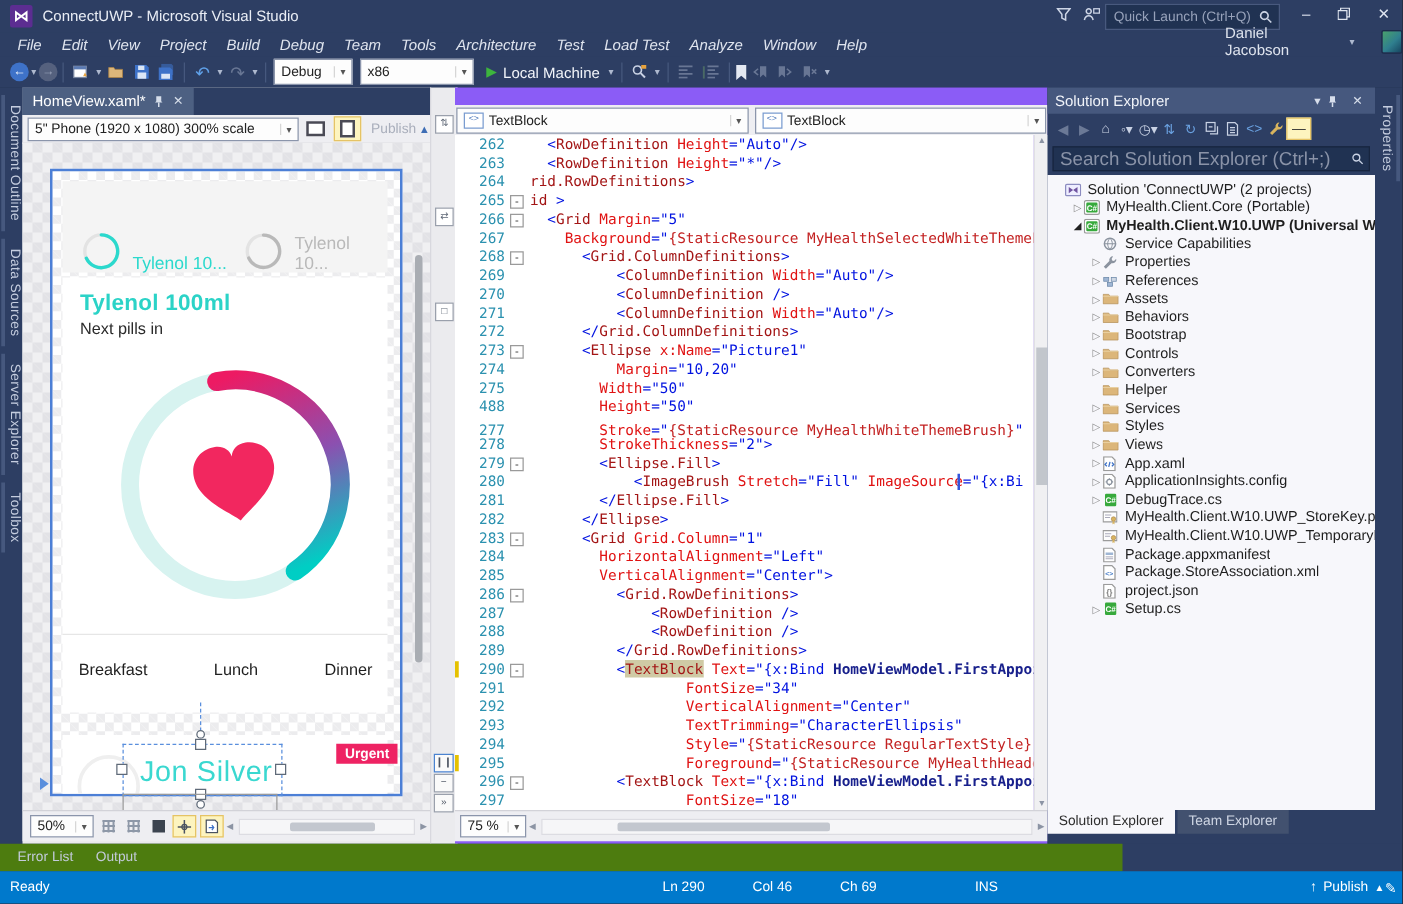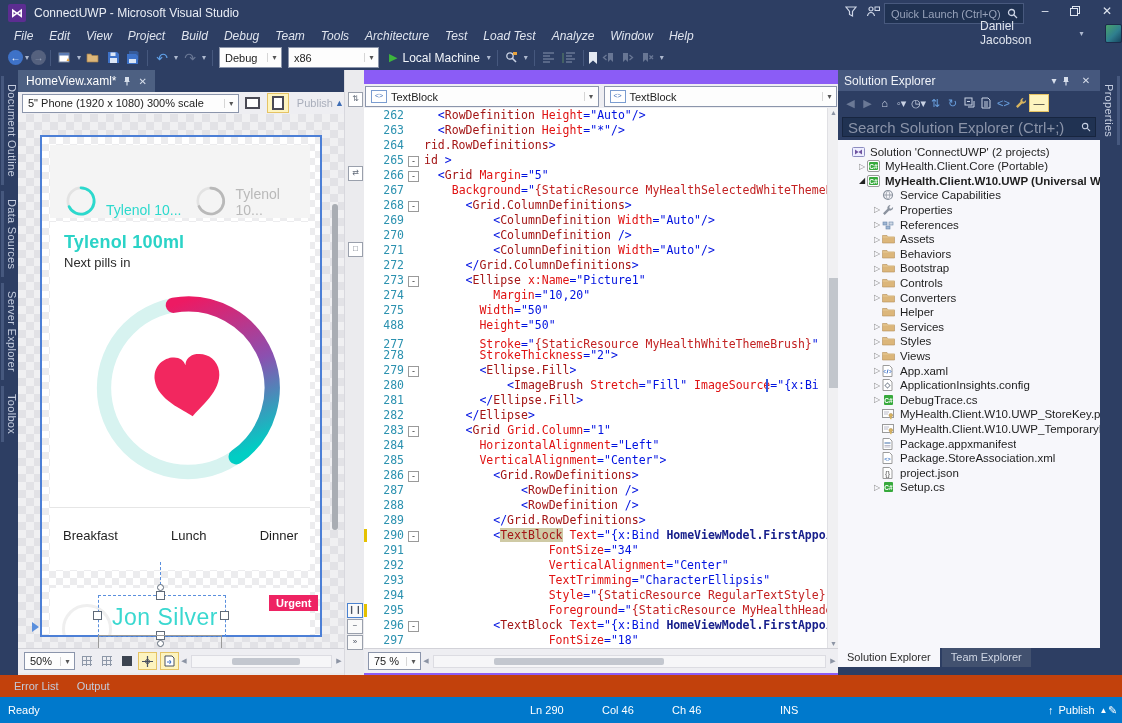--- a/index.html
+++ b/index.html
@@ -155,21 +155,21 @@
   .trow .arr.exp{color:#222;}
   .trow .lbl{white-space:nowrap;overflow:hidden;}
   .trow.bold .lbl{font-weight:bold;}
   .ti{width:14px;height:12px;flex:none;margin-right:4px;position:relative;}
   #se-tabs{left:0;top:578px;width:262px;height:19px;display:flex;}
   .setab{font-size:11px;padding:3px 9px 0 9px;height:16px;}
   .setab.active{background:#f7f7fb;color:#2d2d2d;}
   .setab.idle{background:#42516f;color:#cfd6e4;margin-left:2px;}
 
   
-  #bottom-panel{left:0;top:675px;width:1122px;height:22px;background:#c2410c;display:flex;align-items:center;gap:18px;padding-left:14px;box-sizing:border-box;}
+  #bottom-panel{left:0;top:675px;width:898px;height:22px;background:#4d7c0f;display:flex;align-items:center;gap:18px;padding-left:14px;box-sizing:border-box;}
   #bottom-panel span{font-size:11px;color:#c3cbdb;}
   #statusbar{left:0;top:697px;width:1122px;height:26px;background:#0079cc;color:#fff;font-size:11px;}
   #statusbar .s{position:absolute;top:7px;}
   #publish{display:flex;gap:5px;align-items:center;}
 
   svg{display:block;}
 </style>
 </head>
 <body>
 
@@ -852,21 +852,21 @@
     </div>
 
   <div id="bottom-panel" class="abs">
       <span>Error List</span>
       <span>Output</span>
     </div>
   <div id="statusbar" class="abs">
     <span class="s" style="left:8px">Ready</span>
     <span class="s" style="left:530px">Ln 290</span>
     <span class="s" style="left:602px">Col 46</span>
-    <span class="s" style="left:672px">Ch 46</span>
+    <span class="s" style="left:672px">Ch 69</span>
     <span class="s" style="left:780px">INS</span>
     <span class="s" style="left:1048px" id="publish">
       <span>↑</span>
       <span>Publish</span>
       <span style="font-size:8px">▲</span>
     </span>
     <span class="s" style="left:1108px">✎</span>
   </div>
 </div>
 

